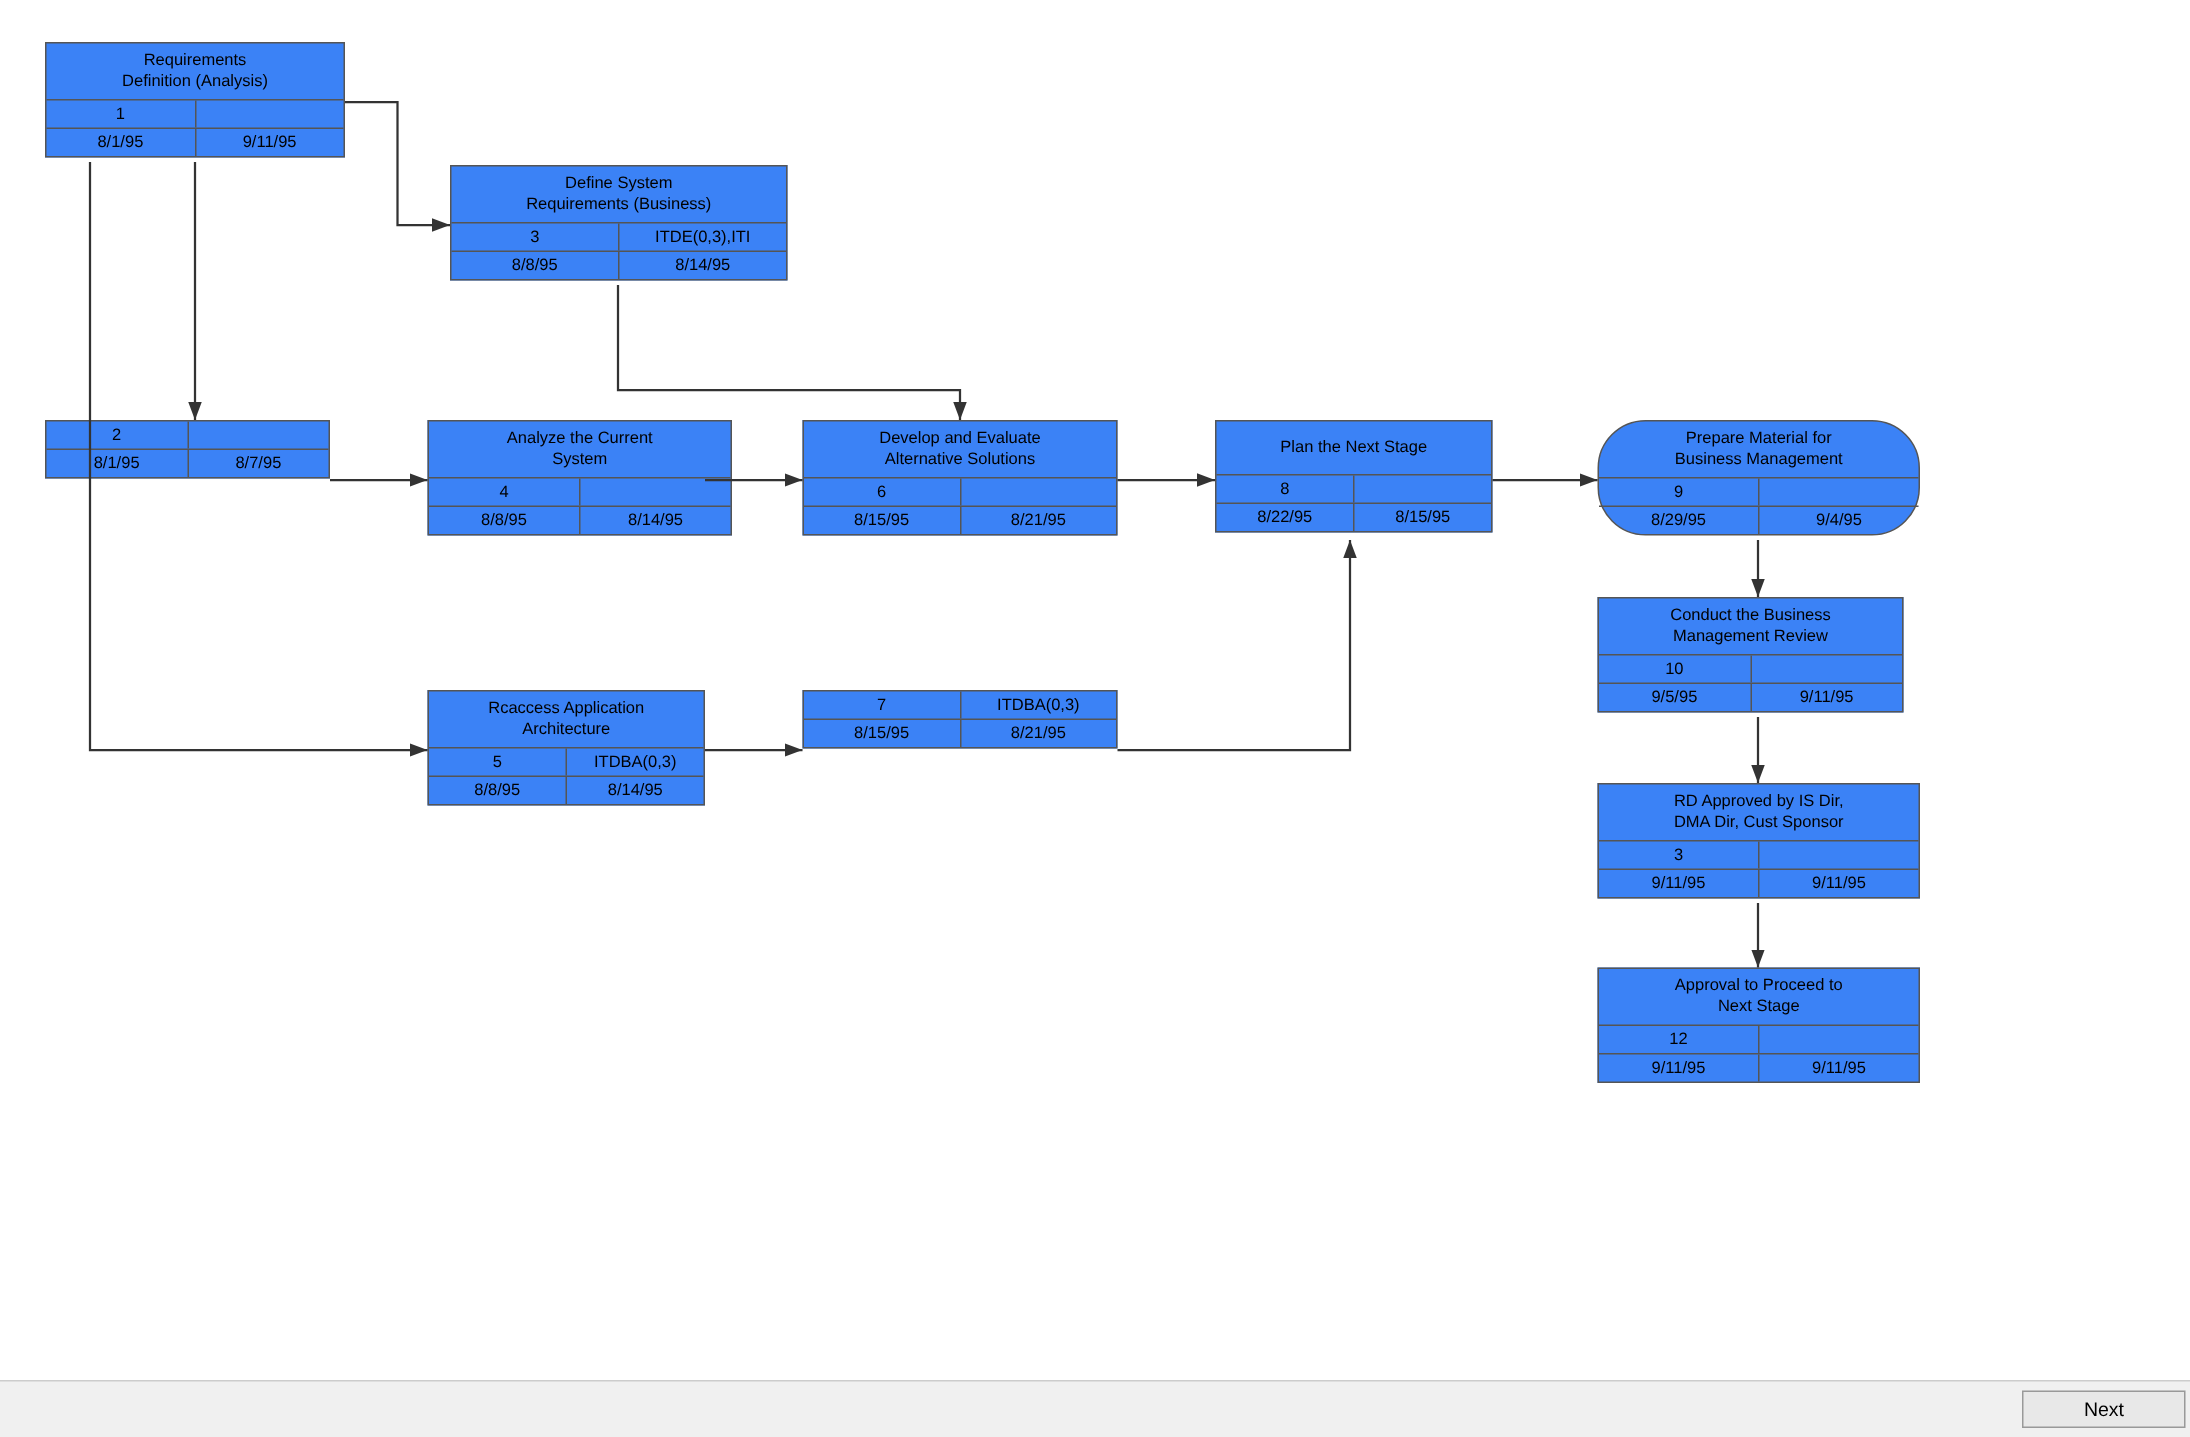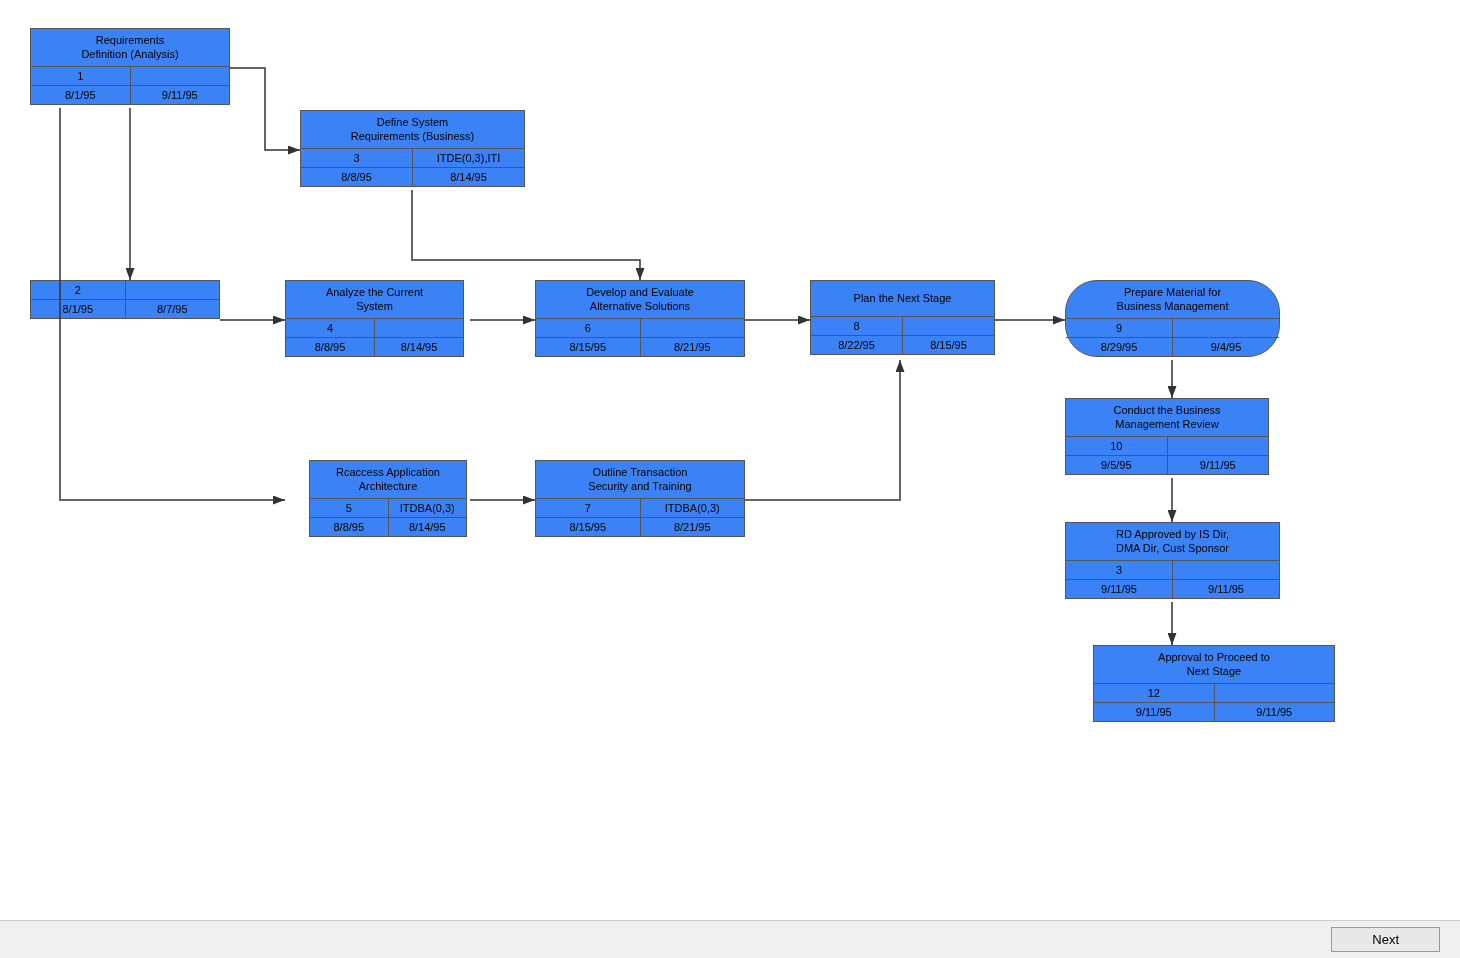--- a/index.html
+++ b/index.html
@@ -71,21 +71,21 @@
     
     .bottom-bar {
       position: absolute;
       bottom: 0;
       left: 0;
       right: 0;
       height: 38px;
       display: flex;
       align-items: center;
       justify-content: flex-end;
-      padding-right: 20px;
+      padding-right: 3px;
       border-top: 1px solid #ccc;
       background: #f0f0f0;
     }
 
     .next-button {
       background: #e8e8e8;
       border: 1px solid #999;
       padding: 4px 40px;
       font-size: 13px;
       cursor: pointer;
@@ -125,21 +125,21 @@
     <div class="data-row data-row-top">
       <div class="data-cell">2</div>
       <div class="data-cell"></div>
     </div>
     <div class="data-row">
       <div class="data-cell">8/1/95</div>
       <div class="data-cell">8/7/95</div>
     </div>
   </div>
 
-  <div class="task-box" style="left:285px; top:280px; width:179px;">
+  <div class="task-box" style="left:285px; top:280px; width:203px;">
     <div class="title-row">Analyze the Current<br>System</div>
     <div class="data-row data-row-top">
       <div class="data-cell">4</div>
       <div class="data-cell"></div>
     </div>
     <div class="data-row">
       <div class="data-cell">8/8/95</div>
       <div class="data-cell">8/14/95</div>
     </div>
   </div>
@@ -173,34 +173,33 @@
     <div class="data-row data-row-top">
       <div class="data-cell">9</div>
       <div class="data-cell"></div>
     </div>
     <div class="data-row">
       <div class="data-cell">8/29/95</div>
       <div class="data-cell">9/4/95</div>
     </div>
   </div>
 
-  <div class="task-box" style="left:285px; top:460px; width:158px;margin-left:24px;">
+  <div class="task-box" style="left:285px; top:460px; width:185px;">
     <div class="title-row">Rcaccess Application<br>Architecture</div>
     <div class="data-row data-row-top">
       <div class="data-cell">5</div>
       <div class="data-cell">ITDBA(0,3)</div>
     </div>
     <div class="data-row">
       <div class="data-cell">8/8/95</div>
       <div class="data-cell">8/14/95</div>
     </div>
   </div>
 
   <div class="task-box" style="left:535px; top:460px; width:210px;">
-    <div class="title-row">Outline Transaction<br>Security and Training</div>
     <div class="data-row data-row-top">
       <div class="data-cell">7</div>
       <div class="data-cell">ITDBA(0,3)</div>
     </div>
     <div class="data-row">
       <div class="data-cell">8/15/95</div>
       <div class="data-cell">8/21/95</div>
     </div>
   </div>
 
@@ -221,21 +220,21 @@
     <div class="data-row data-row-top">
       <div class="data-cell">3</div>
       <div class="data-cell"></div>
     </div>
     <div class="data-row">
       <div class="data-cell">9/11/95</div>
       <div class="data-cell">9/11/95</div>
     </div>
   </div>
 
-  <div class="task-box" style="left:1065px; top:645px; width:242px;margin-left:28px;">
+  <div class="task-box" style="left:1065px; top:645px; width:215px;">
     <div class="title-row">Approval to Proceed to<br>Next Stage</div>
     <div class="data-row data-row-top">
       <div class="data-cell">12</div>
       <div class="data-cell"></div>
     </div>
     <div class="data-row">
       <div class="data-cell">9/11/95</div>
       <div class="data-cell">9/11/95</div>
     </div>
   </div>

